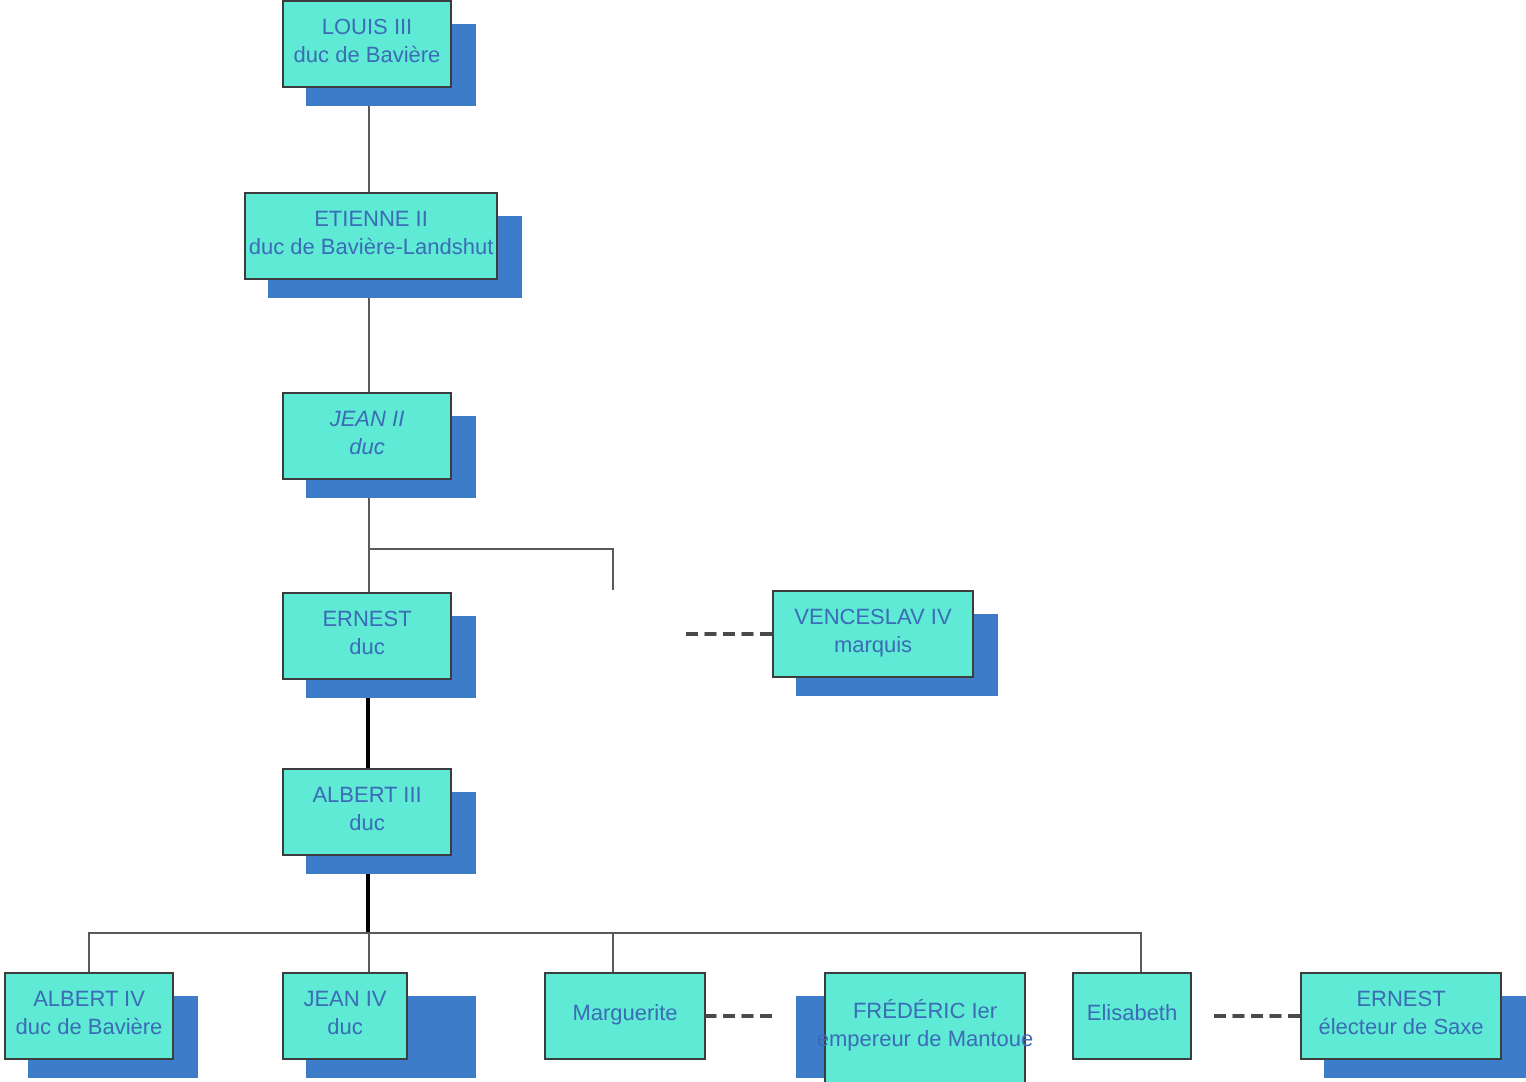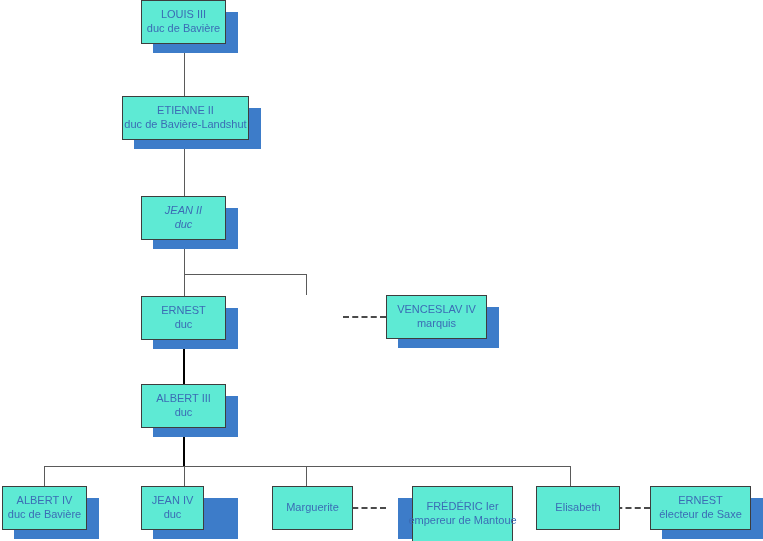--- a/index.html
+++ b/index.html
@@ -133,21 +133,21 @@
 
   <div class="node" style="left:272px;top:486px;width:81px;height:44px;">
     <span class="l1">Marguerite</span>
   </div>
 
   <div class="node" style="left:386px;top:486px;width:101px;height:56px;margin-left:26px;">
     <span class="l1">FRÉDÉRIC Ier</span>
     <span class="l2">empereur de Mantoue</span>
   </div>
 
-  <div class="node" style="left:536px;top:486px;width:84px;height:44px;">
+  <div class="node" style="left:536px;top:486px;width:60px;height:44px;">
     <span class="l1">Elisabeth</span>
   </div>
 
   <div class="node" style="left:650px;top:486px;width:101px;height:44px;">
     <span class="l1">ERNEST</span>
     <span class="l2">électeur de Saxe</span>
   </div>
 
 </div>
 

